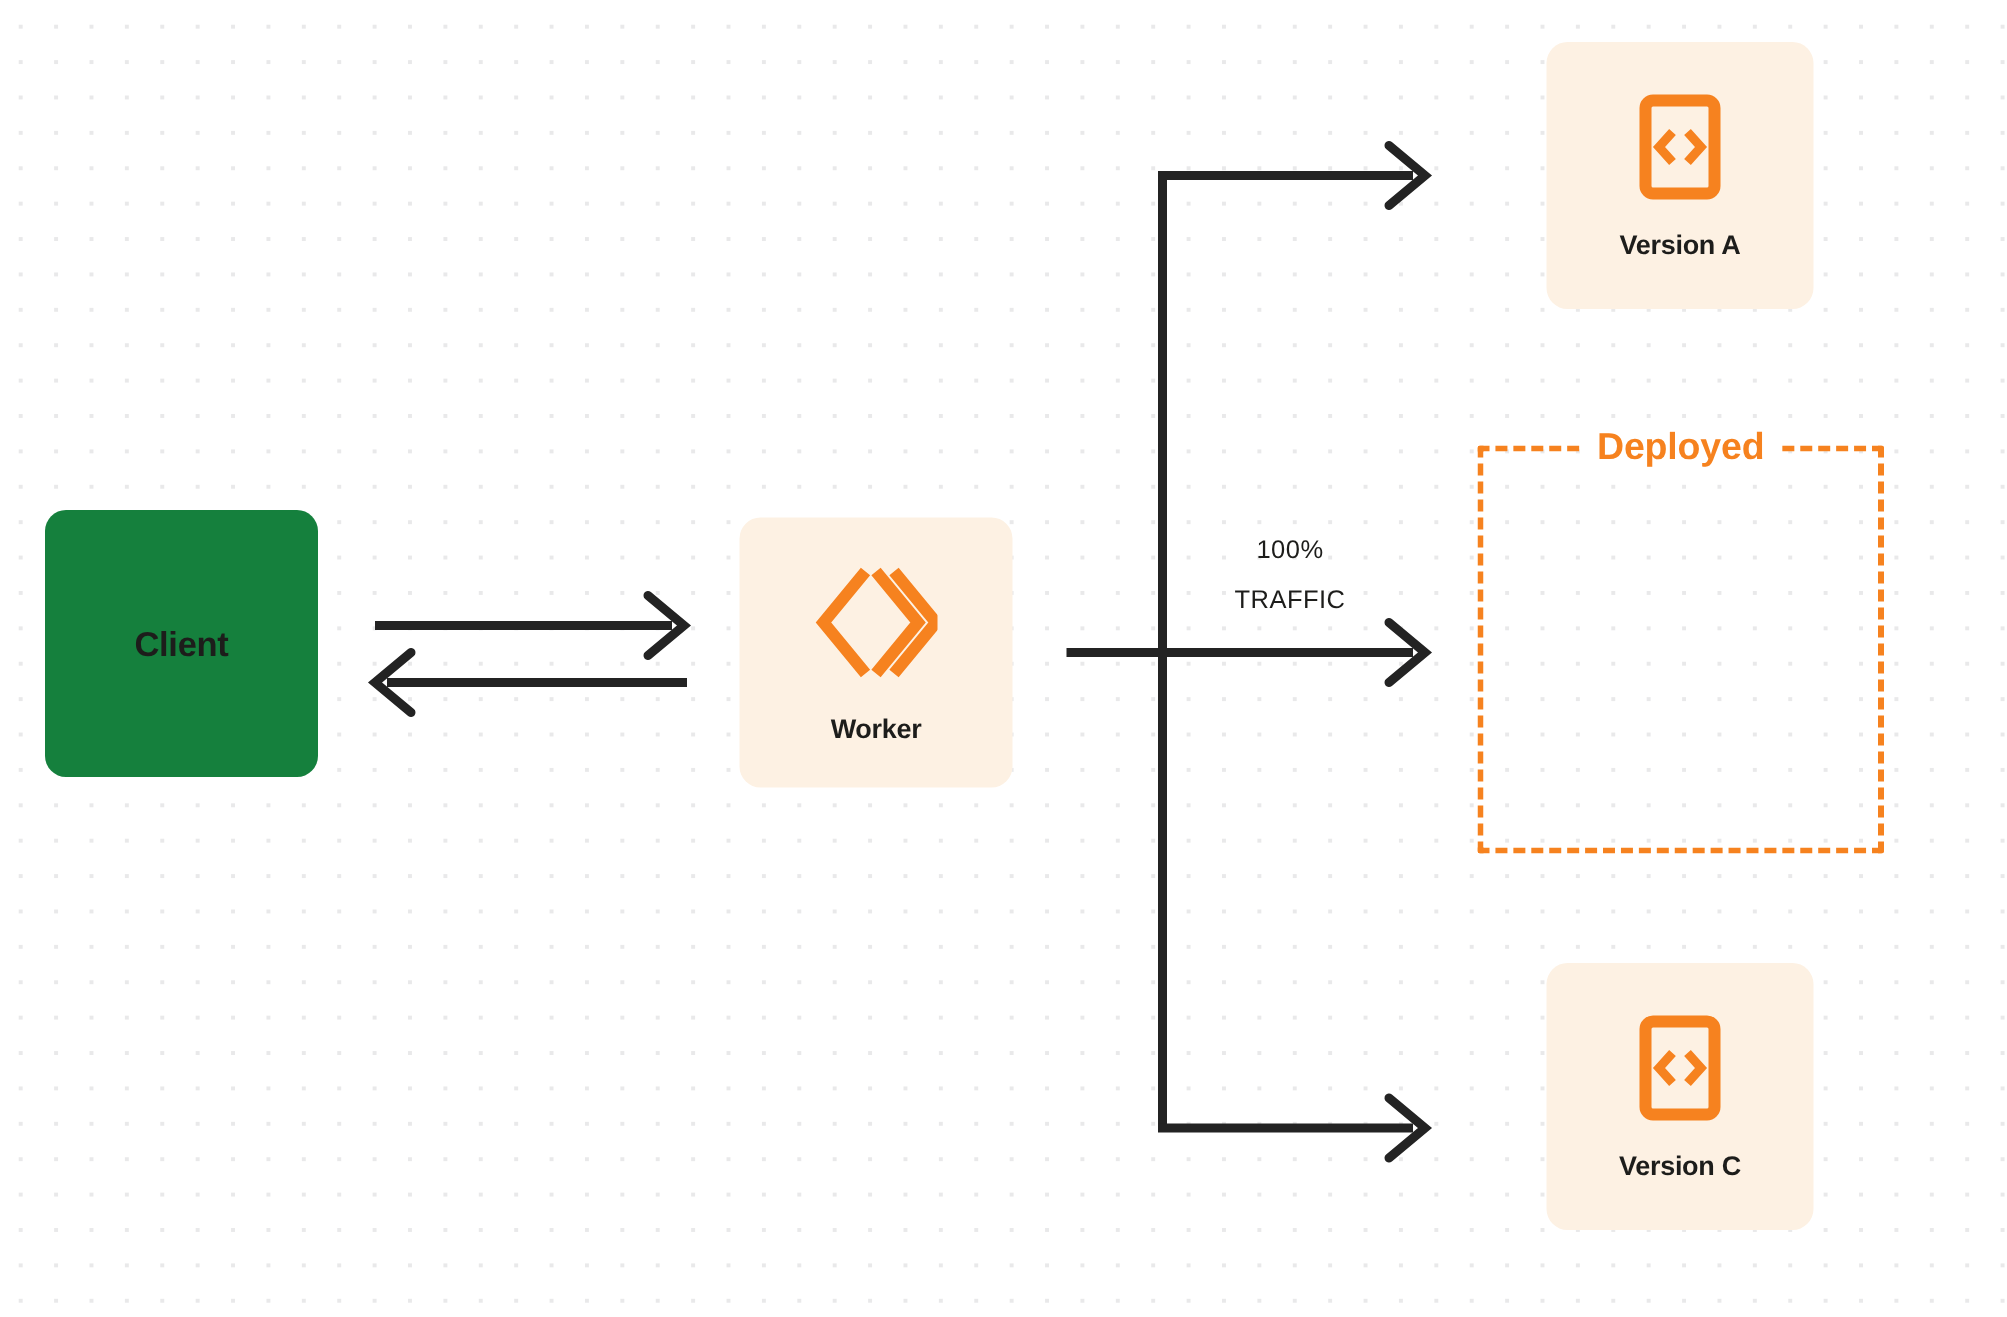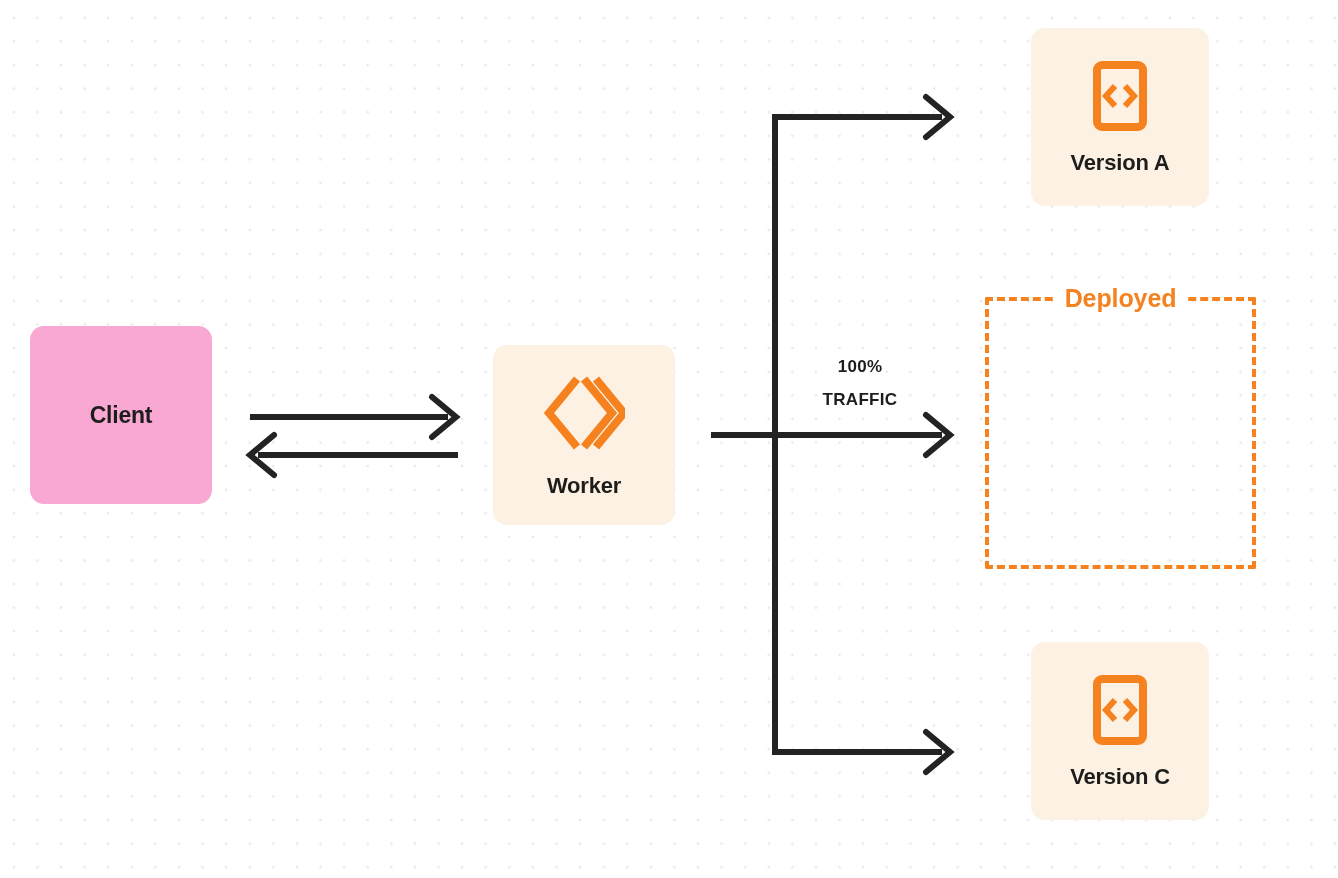--- a/index.html
+++ b/index.html
@@ -43,24 +43,24 @@
     box-sizing: border-box;
     display: flex;
     flex-direction: column;
     align-items: center;
     justify-content: center;
     border-radius: 14px;
   }
 
   .node-client {
     left: 30px;
-    top: 326px;
+    top: 340px;
     width: 182px;
     height: 178px;
-    background: #f9a8d4;
+    background: #15803d;
   }
 
   .node-worker {
     left: 493px;
     top: 345px;
     width: 182px;
     height: 180px;
     background: #fdf1e3;
   }
 
@@ -68,21 +68,21 @@
     left: 1031px;
     width: 178px;
     height: 178px;
     background: #fdf1e3;
   }
   .node-ver-a { top: 28px; }
   .node-ver-b { top: 345px; }
   .node-ver-c { top: 642px; }
 
   .node-label {
-    font-size: 22px;
+    font-size: 18px;
     font-weight: bold;
     color: #1d1d1b;
     letter-spacing: -0.2px;
     line-height: 1;
   }
   .node-client .node-label { font-size: 23px; }
   .node-worker .node-label { margin-top: 22px; }
   .node-ver .node-label { margin-top: 20px; }
 
   .icon-wrap {
@@ -118,21 +118,21 @@
 
   
   .traffic-label {
     position: absolute;
     left: 790px;
     top: 350px;
     width: 140px;
     text-align: center;
     color: #1d1d1b;
     font-size: 17px;
-    font-weight: bold;
+    font-weight: normal;
     letter-spacing: 0.3px;
     line-height: 1.95;
   }
   .traffic-label span { display: block; }
 </style>
 </head>
 <body>
 
 <div class="canvas">
 

